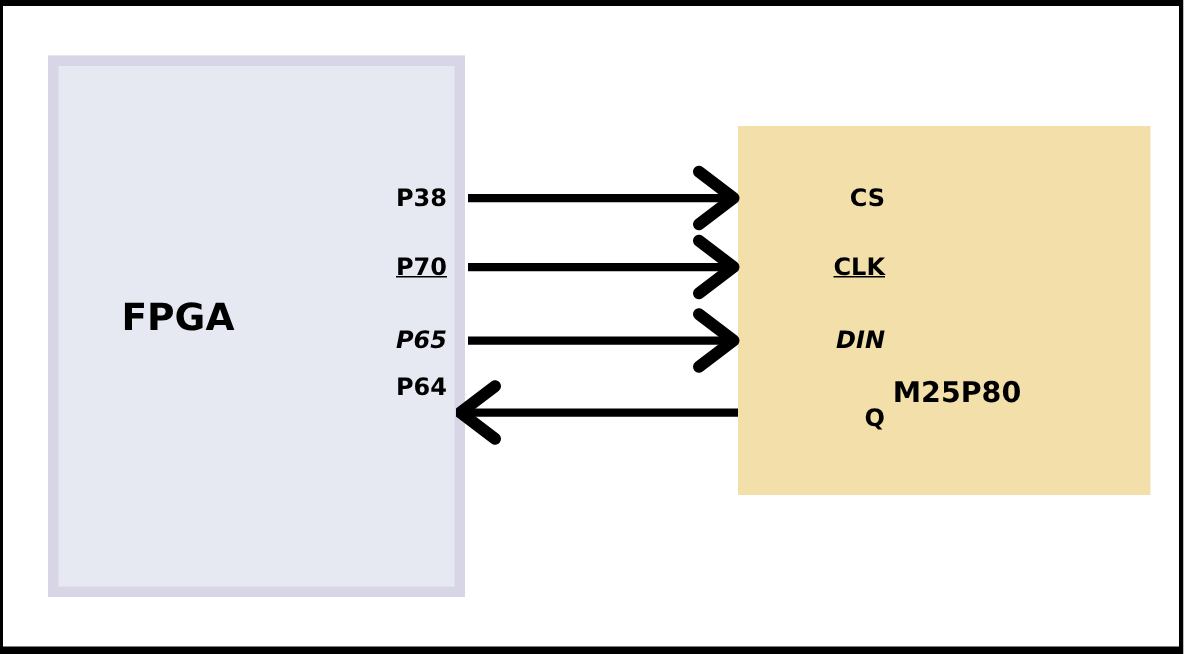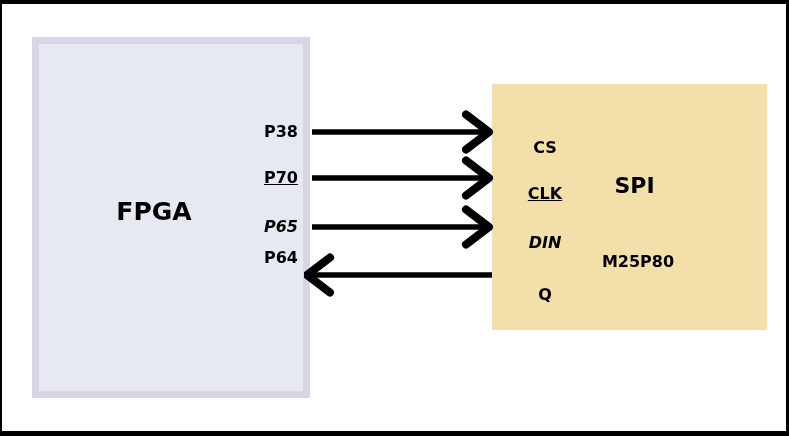--- a/index.html
+++ b/index.html
@@ -31,26 +31,26 @@
     border:7px solid var(--fpga-border);
   }
   .flash-block{
     left:492px;top:84px;width:275px;height:246px;
     background:var(--flash-fill);
   }
   .lbl{
     position:absolute;color:var(--text);font-weight:bold;
     line-height:26px;white-space:nowrap;
   }
-  .fpga-title{left:94px;top:199px;width:120px;text-align:center;font-size:25px;}
+  .fpga-title{left:81px;top:199px;width:120px;text-align:left;font-size:25px;}
   .flash-title{left:562px;top:173px;width:145px;text-align:center;font-size:22px;line-height:25px;}
-  .flash-part{left:562px;top:249px;width:152px;text-align:center;font-size:16px;}
+  .flash-part{left:562px;top:249px;width:152px;text-align:center;font-size:19px;}
   .pin{font-size:16px;}
   .fpga-pin{left:218px;width:80px;text-align:right;}
-  .flash-pin{left:500px;width:90px;text-align:center;margin-top:16px;}
+  .flash-pin{left:500px;width:90px;text-align:right;}
   .arrow{position:absolute;display:block;}
   .arrow-right{left:310px;width:186px;height:44px;}
   .arrow-left{left:304px;width:192px;height:44px;}
   .r0 .pin{top:119px;} .r0 .arrow{top:110px;}
   .r1 .pin{top:165px;text-decoration:underline;} .r1 .arrow{top:156px;}
   .r2 .pin{top:214px;font-style:italic;} .r2 .arrow{top:205px;}
   .r3 .fpga-pin{top:245px;} .r3 .flash-pin{top:266px;} .r3 .arrow{top:253px;}
   .arrow polyline, .arrow line{
     stroke:var(--line);fill:none;
   }
@@ -61,21 +61,20 @@
 <body>
 
 <div class="canvas">
 
   <div class="block fpga-block"></div>
   <div class="block flash-block"></div>
 
   <div class="lbl fpga-title">FPGA</div>
 
   <div class="lbl flash-title">
-    <span style="display:block">SPI</span>
   </div>
 
   <div class="lbl flash-part">M25P80</div>
 
   <div class="r0">
     <div class="lbl pin fpga-pin">P38</div>
     <svg class="arrow arrow-right" viewBox="0 0 186 44">
       <line x1="2" y1="22" x2="178" y2="22"></line>
       <polyline points="156,4.5 179,22 156,39.5"></polyline>
     </svg>

